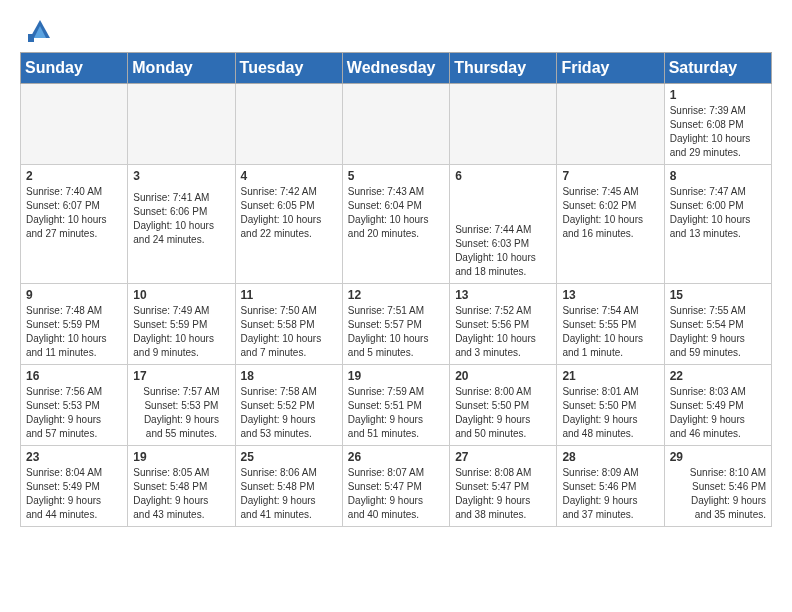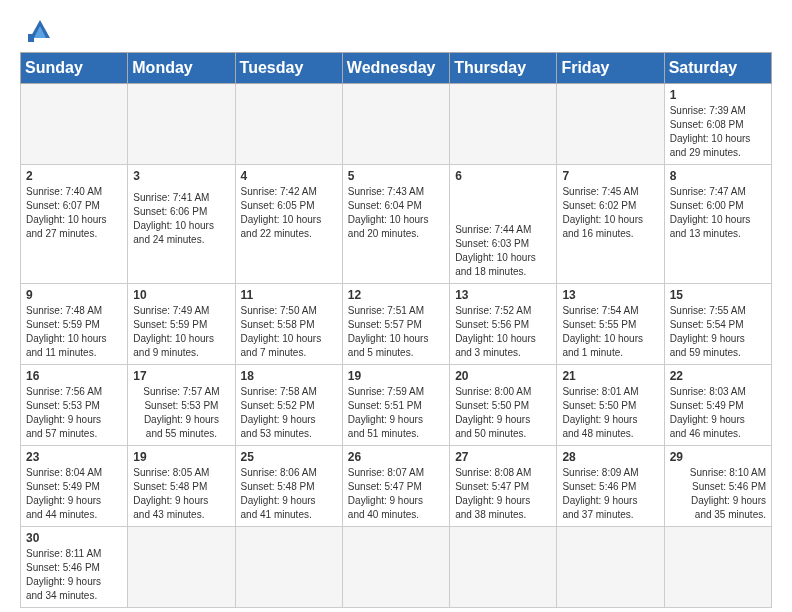--- a/index.html
+++ b/index.html
@@ -330,29 +330,14 @@
 and 37 minutes.</div>
         </td>
         <td>
           <span class="day-num">29</span>
           <div class="day-info" style="white-space: pre-line; text-align: right;">Sunrise: 8:10 AM
 Sunset: 5:46 PM
 Daylight: 9 hours
 and 35 minutes.</div>
         </td>
       </tr>
-      <tr>
-        <td>
-          <span class="day-num">30</span>
-          <div class="day-info" style="white-space: pre-line;">Sunrise: 8:11 AM
-Sunset: 5:46 PM
-Daylight: 9 hours
-and 34 minutes.</div>
-        </td>
-        <td class="empty"></td>
-        <td class="empty"></td>
-        <td class="empty"></td>
-        <td class="empty"></td>
-        <td class="empty"></td>
-        <td class="empty"></td>
-      </tr>
     </tbody>
 </table>
 
 </body></html>

